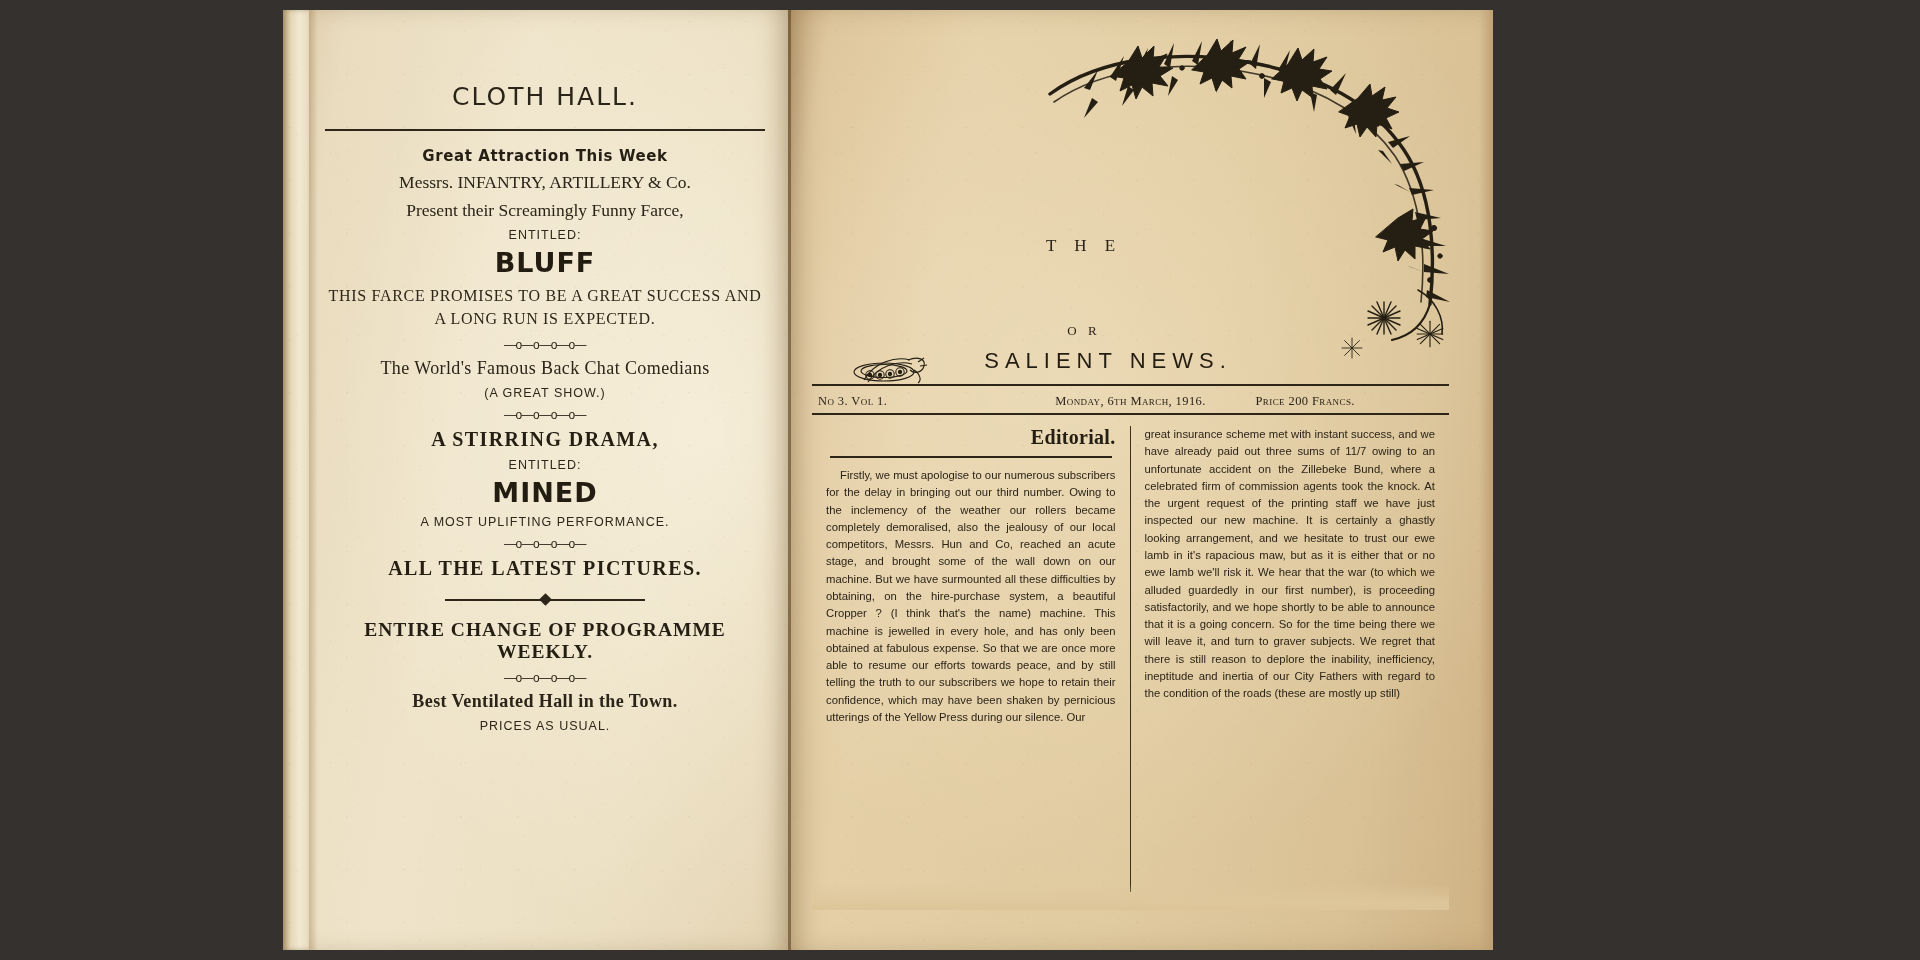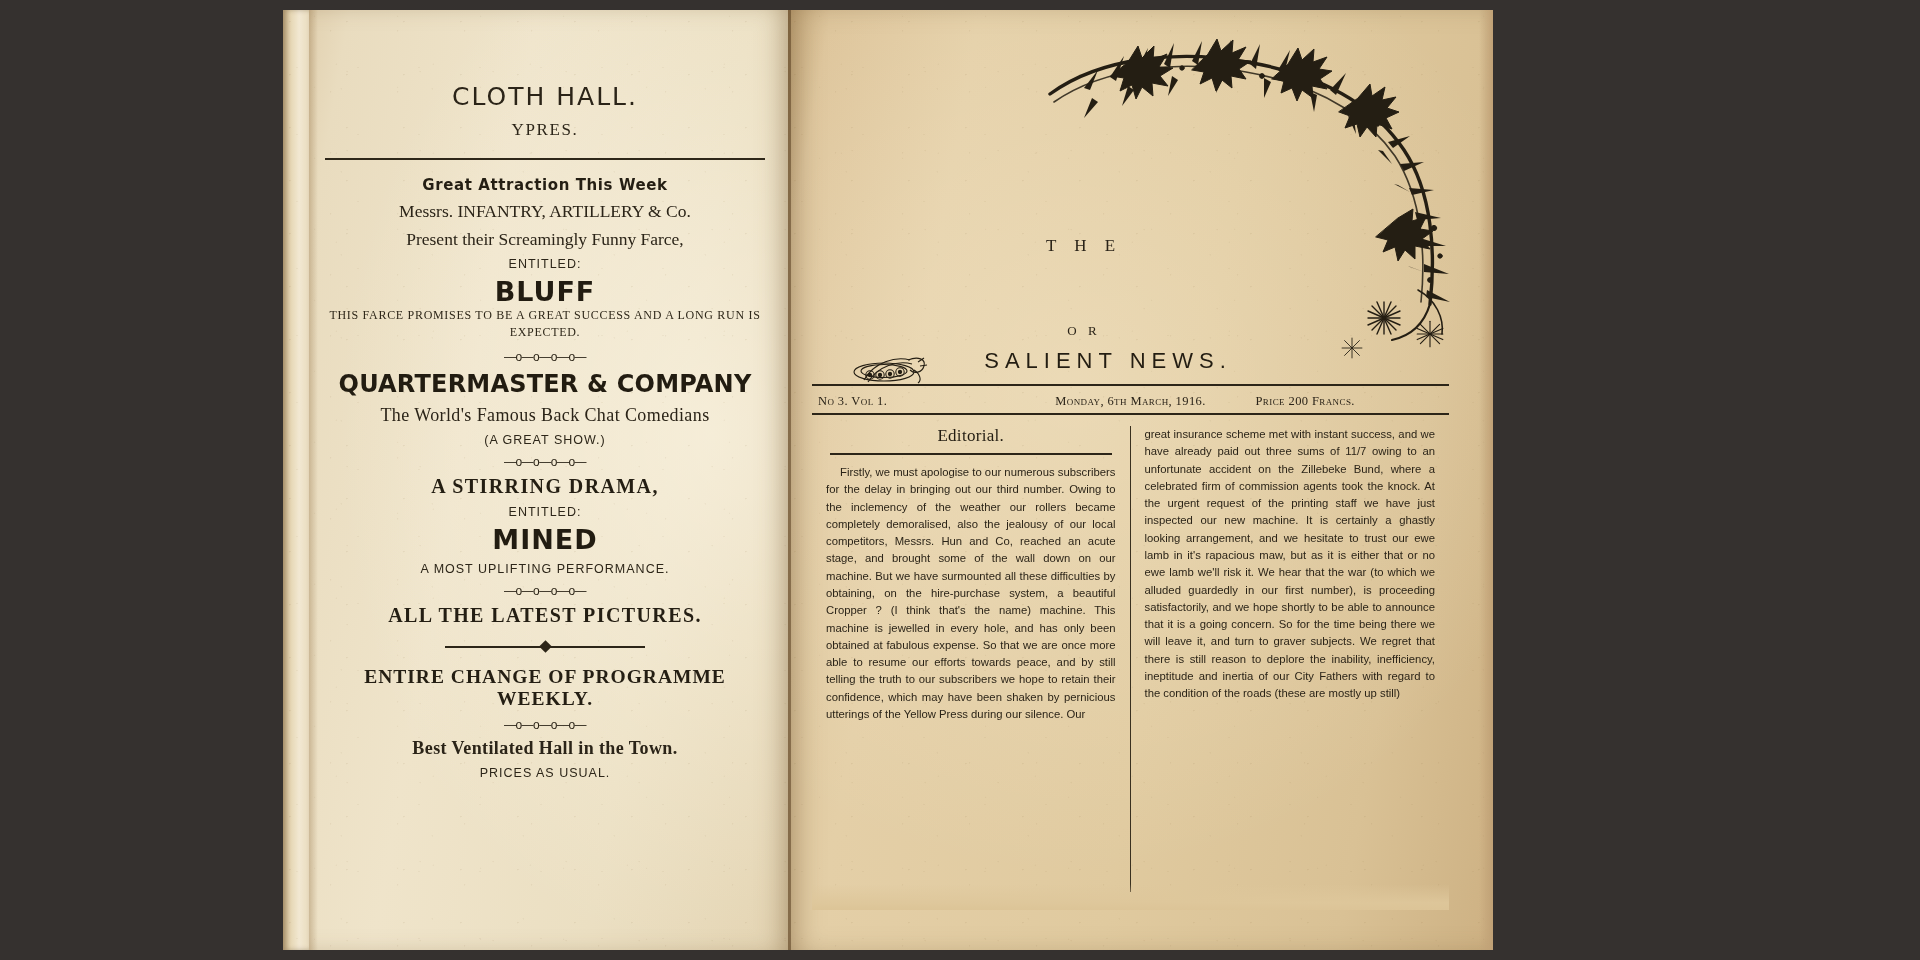--- a/index.html
+++ b/index.html
@@ -138,22 +138,23 @@
 
   .ad-caps-small {
     font-family: "Liberation Sans", sans-serif;
     font-size: 12.5px;
     letter-spacing: 1.0px;
     margin-top: 7px;
     color: #2d2619;
   }
   .ad-caps-tiny {
     font-family: "Liberation Serif", serif;
-    font-size: 12px;
+    font-size: 16px;
     letter-spacing: 0.7px;
+    margin-top: 6px;
     line-height: 1.45;
     color: #2e2719;
   }
 
   .ad-display-sans {
     font-family: "DejaVu Sans", sans-serif;
     font-weight: bold;
     font-size: 27px;
     letter-spacing: 1.0px;
     margin-top: 5px;
@@ -309,24 +310,24 @@
   }
   .col {
     width: 50%;
     position: relative;
     padding: 0 14px;
     box-sizing: border-box;
   }
   .col.left-col { border-right: 1.5px solid #39301f; }
 
   .ed-head {
-    text-align: center;
-    font-family: "Liberation Serif", serif;
-    font-weight: normal;
-    font-size: 17px;
+    text-align: right;
+    font-family: "Liberation Serif", serif;
+    font-weight: bold;
+    font-size: 20px;
     letter-spacing: .3px;
     color: #231d12;
     margin-bottom: 7px;
   }
   .ed-head-rule {
     height: 2px; background: #2c2518;
     margin: 0 4px 9px 4px;
   }
   .ed-body {
     font-family: "Liberation Sans", sans-serif;
@@ -354,34 +355,32 @@
 <div id="scene">
 
   <div id="book">
 
     <div class="page" id="page-left">
       <div class="speckle"></div>
 
       <div id="ad">
 
         <div class="ad-title">CLOTH HALL.</div>
-        <div class="ad-sub">YPRES.</div>
 
         <div class="rule-plain"></div>
 
         <div class="ad-h1">Great  Attraction  This  Week</div>
         <div class="ad-line-serif">Messrs. INFANTRY, ARTILLERY &amp; Co.</div>
         <div class="ad-line-serif">Present their Screamingly Funny Farce,</div>
         <div class="ad-caps-small">ENTITLED:</div>
         <div class="ad-display-sans">BLUFF</div>
         <div class="ad-caps-tiny">THIS FARCE PROMISES TO BE A GREAT SUCCESS AND A LONG RUN IS EXPECTED.</div>
 
         <div class="orn">—o—o—o—o—</div>
 
-        <div class="ad-display-sans big">QUARTERMASTER &amp; COMPANY</div>
         <div class="ad-script">The World's Famous Back Chat Comedians</div>
         <div class="ad-caps-small">(A GREAT SHOW.)</div>
 
         <div class="orn">—o—o—o—o—</div>
 
         <div class="ad-display-serif">A STIRRING DRAMA,</div>
         <div class="ad-caps-small">ENTITLED:</div>
         <div class="ad-display-sans">MINED</div>
         <div class="ad-caps-small">A MOST UPLIFTING PERFORMANCE.</div>
 

